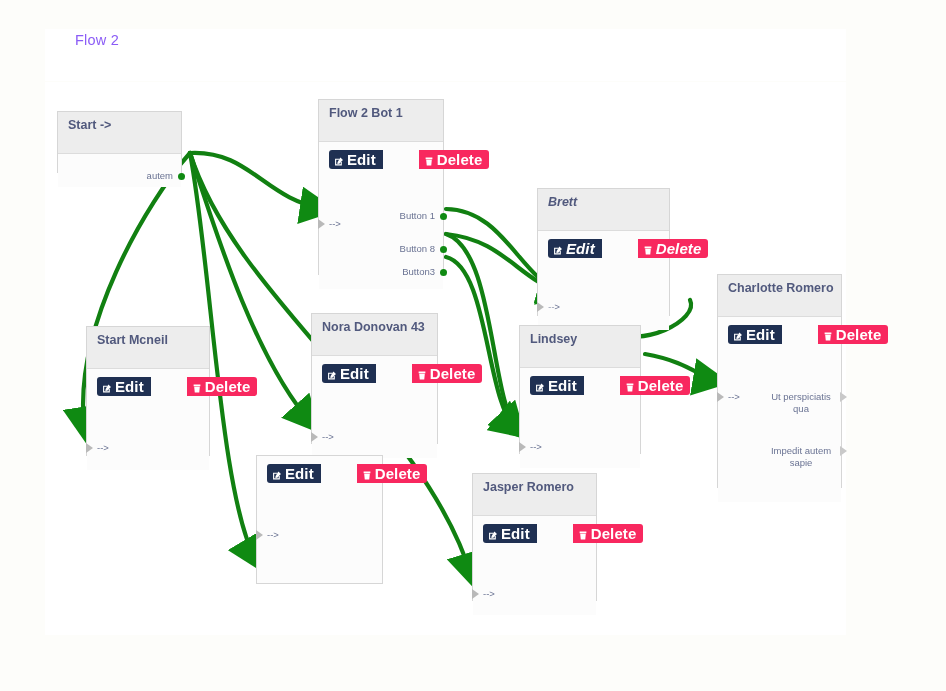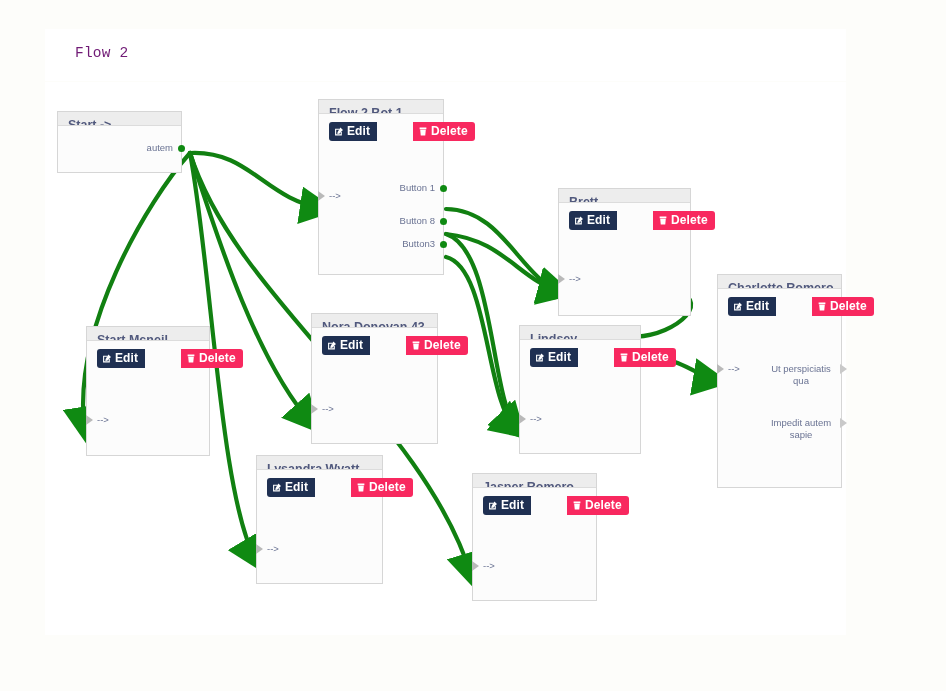--- a/index.html
+++ b/index.html
@@ -17,25 +17,24 @@
   }
   
   #flow-card {
     position: absolute;
     left: 45px; top: 29px;
     width: 801px; height: 52px;
     background: #ffffff;
   }
   #flow-title {
     position: absolute;
-    left: 75px; top: 45px;
+    left: 75px; top: 32px;
     font-size: 14.5px;
-    color: #701a75;
+    color: #8b5cf6;
     letter-spacing: .2px;
-    font-family: Liberation Mono, monospace;
   }
   #canvas {
     position: absolute;
     left: 45px; top: 82px;
     width: 801px; height: 553px;
     background: #ffffff;
     overflow: hidden;
   }
   #edges {
     position: absolute;
@@ -47,21 +46,21 @@
   
   .node {
     position: absolute;
     background: #fcfcfc;
     border: 1px solid #d6d6d6;
     box-shadow: 0 0 0 0 rgba(0,0,0,0);
   }
   .node-header {
     background: #ededed;
     border-bottom: 1px solid #dcdcdc;
-    height: 14px;
+    height: 42px;
     line-height: 26px;
     padding: 0 10px;
     font-size: 12.5px;
     font-weight: bold;
     color: #51597d;
     white-space: nowrap;
     overflow: hidden;
   }
   .node-body {
     position: relative;
@@ -71,21 +70,21 @@
   .btn-row {
     padding: 8px 0 0 10px;
     white-space: nowrap;
     font-size: 0;
   }
   .btn {
     display: inline-block;
     height: 19px;
     line-height: 19px;
     padding: 0 7px 0 5px;
-    font-size: 12px;
+    font-size: 15px;
     font-weight: bold;
     color: #ffffff;
     vertical-align: top;
     letter-spacing: .1px;
   }
   .btn-edit { background: #1f3052; border-radius: 3px 0 0 3px; }
   .btn-delete { background: #f8285f; border-radius: 0 3px 3px 0; margin-left: 36px; }
   .btn .gi {
     display: inline-block;
     width: 10px; height: 9px;
@@ -198,21 +197,21 @@
         <span>Button 8</span>
         <span class="port-dot" style="right:-12px; top:3px;"></span>
       </div>
       <div class="port port-out" style="top:124px;">
         <span>Button3</span>
         <span class="port-dot" style="right:-12px; top:3px;"></span>
       </div>
     </div>
   </div>
 
-  <div class="node" style="left:558px; top:188px; width:133px; height:128px;">
+  <div class="node" style="left:537px; top:188px; width:133px; height:128px;font-style:italic;">
     <div class="node-header">Brett</div>
     <div class="node-body">
       <div class="btn-row">
         <span class="btn btn-edit">
           <svg class="gi" viewBox="0 0 16 16">
               <path fill="#fff" d="M1 3h8v2H3v8h8V9h2v6H1z"></path>
               <path fill="#fff" d="M10.5 1 15 5.5 8.5 12 5 12.5 5.5 9z"></path>
             </svg><span>Edit</span>
         </span><span class="btn btn-delete">
           <svg class="gi" viewBox="0 0 16 16">
@@ -317,21 +316,20 @@
         </span>
       </div>
       <div class="port port-in" style="top:73px;">
         <span class="port-marker pin"></span>
         <span>--&gt;</span>
       </div>
     </div>
   </div>
 
   <div class="node" style="left:256px; top:455px; width:127px; height:129px;">
-    <div class="node-header">Lysandra Wyatt</div>
     <div class="node-body">
       <div class="btn-row">
         <span class="btn btn-edit">
           <svg class="gi" viewBox="0 0 16 16">
               <path fill="#fff" d="M1 3h8v2H3v8h8V9h2v6H1z"></path>
               <path fill="#fff" d="M10.5 1 15 5.5 8.5 12 5 12.5 5.5 9z"></path>
             </svg><span>Edit</span>
         </span><span class="btn btn-delete">
           <svg class="gi" viewBox="0 0 16 16">
               <path fill="#fff" d="M2 1h12v3H2zM3 5h10l-1 10H4z"></path>

